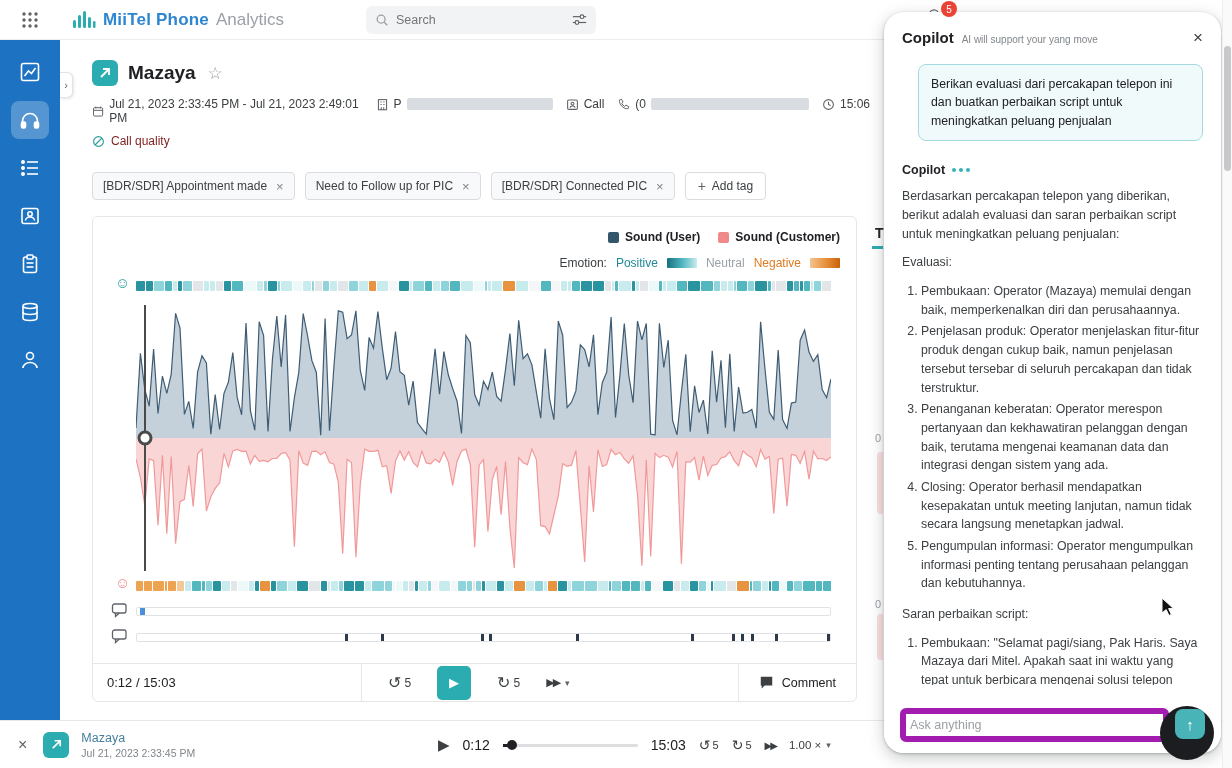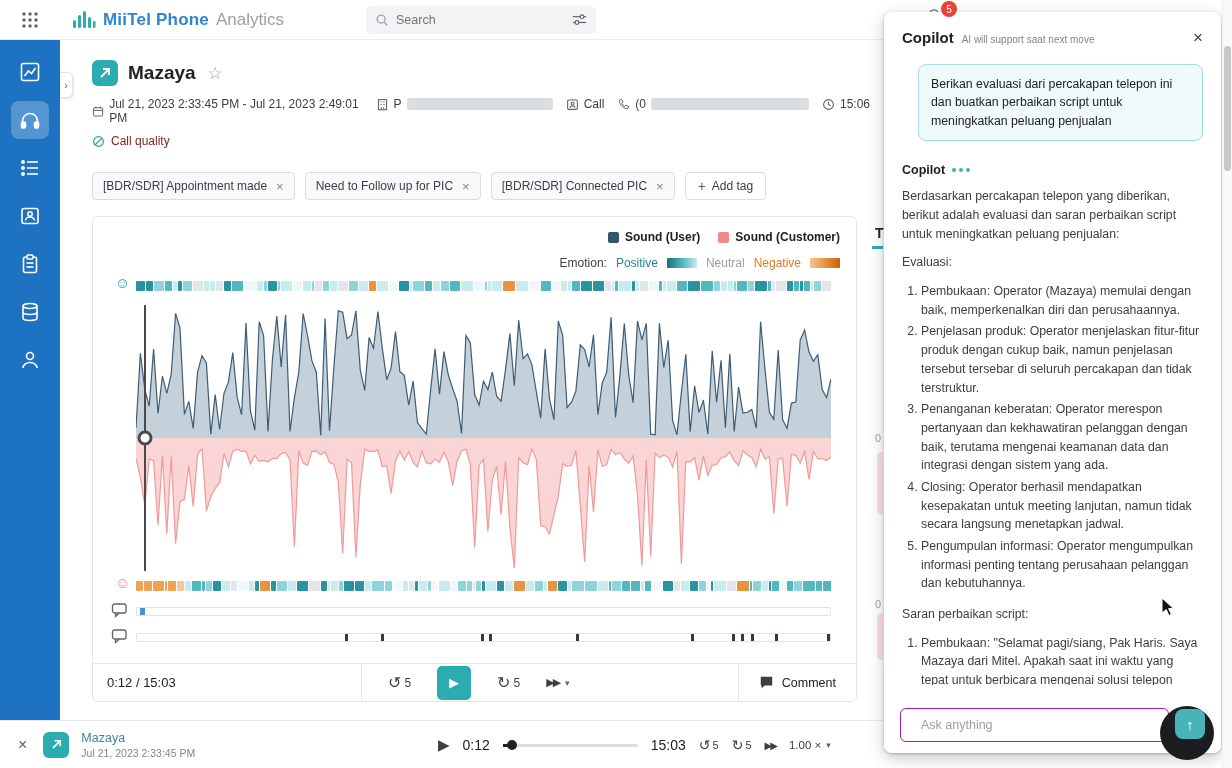--- a/index.html
+++ b/index.html
@@ -80,37 +80,37 @@
 
 
 .edge-tab{position:absolute;left:875px;top:225px;z-index:5;font-size:14px;font-weight:bold;color:#202124}
 .edge-tab-underline{position:absolute;left:872px;top:246px;width:11px;height:3px;background:#2bacb0;z-index:5}
 .edge-time{position:absolute;left:875px;font-size:11px;color:#9aa0a6;z-index:5}
 .et1{top:432px}.et2{top:598px}
 .edge-pink{position:absolute;left:877px;width:6px;background:#fbdede;border-radius:4px 0 0 4px;z-index:5}
 .ep1{top:452px;height:62px}.ep2{top:614px;height:46px}
 
 
-.copilot{position:absolute;left:884px;top:12px;width:337px;height:741px;background:#fff;border-radius:8px;box-shadow:0 1px 3px rgba(60,64,67,.3),0 5px 16px rgba(60,64,67,.28);z-index:50;overflow:hidden}
+.copilot{position:absolute;left:884px;top:12px;width:337px;height:741px;background:#fff;border-radius:20px;box-shadow:0 1px 3px rgba(60,64,67,.3),0 5px 16px rgba(60,64,67,.28);z-index:50;overflow:hidden}
 .cp-header{display:flex;align-items:baseline;padding:17px 18px 8px;gap:8px}
 .cp-title{font-size:15px;font-weight:bold;color:#202124}
 .cp-sub{font-size:10px;color:#80868b}
 .cp-close{margin-left:auto;font-size:17px;color:#3c4043;align-self:center;cursor:pointer;line-height:1}
 .cp-body{height:631px;overflow:hidden;padding:2px 18px 0}
 .user-msg{margin:8px 0 0 16px;background:#f1fafb;border:1px solid #a5d9e0;border-radius:8px;padding:10px 12px;font-size:12.3px;line-height:1.5;color:#202124}
 .cp-author{margin-top:22px;display:flex;align-items:center;gap:7px}
 .cp-author-name{font-size:12.5px;font-weight:bold;color:#202124}
 .dots{display:flex;gap:3px}
 .dots i{width:4px;height:4px;border-radius:50%;background:#35b3b7;display:block}
 .cp-text{margin-top:10px;font-size:12.3px;line-height:1.52;color:#3c4043}
 .cp-text p{margin-bottom:10px}
 .cp-text ol{margin:2px 0 12px 0;padding-left:19px}
 .cp-text li{margin-bottom:3px}
 .cp-input-row{position:absolute;left:0;right:0;bottom:0;height:56px;background:#fff;padding:11px 52px 11px 16px}
-.ask-input{width:100%;height:34px;border:1px solid #a21caf;border-radius:6px;padding:0 20px;font-size:12.5px;color:#0369a1;outline:none}
+.ask-input{width:100%;height:34px;border:6px solid #a21caf;border-radius:6px;padding:0 4px;font-size:12.5px;color:#0369a1;outline:none}
 .ask-input::placeholder{color:#9aa0a6}
 .send-btn{position:absolute;left:1175px;top:709px;width:30px;height:30px;border-radius:8px;background:#49b4b8;color:#fff;border:none;font-size:15px;display:flex;align-items:center;justify-content:center;z-index:70;cursor:pointer}
 .chat-fab{position:absolute;left:1160px;top:706px;width:54px;height:54px;border-radius:50%;background:#1b1d21;z-index:60;cursor:pointer}
 
 
 .playerbar{position:absolute;left:0;bottom:0;width:100%;height:48px;background:#fff;border-top:1px solid #e6e8ea;z-index:10;display:flex;align-items:center}
 .pb-close{margin-left:18px;font-size:16px;color:#5f6368;cursor:pointer}
 .pb-icon{margin-left:16px;width:26px;height:26px;background:#2bacb0;border-radius:6px;display:flex;align-items:center;justify-content:center}
 .pb-meta{margin-left:12px}
 .pb-title{font-size:12.5px;color:#44809e}
@@ -631,21 +631,21 @@
   <div class="edge-tab">T</div>
   <div class="edge-tab-underline"></div>
   <div class="edge-time et1">0</div>
   <div class="edge-pink ep1"></div>
   <div class="edge-time et2">0</div>
   <div class="edge-pink ep2"></div>
 
   <aside class="copilot">
     <div class="cp-header">
       <span class="cp-title">Copilot</span>
-      <span class="cp-sub">AI will support saat next move</span>
+      <span class="cp-sub">AI will support your yang move</span>
       <span class="cp-close">×</span>
     </div>
     <div class="cp-body">
       <div class="user-msg">Berikan evaluasi dari percakapan telepon ini dan buatkan perbaikan script untuk meningkatkan peluang penjualan</div>
       <div class="cp-author">
         <span class="cp-author-name">Copilot</span>
         <span class="dots">
             <i></i>
             <i></i>
             <i></i>

